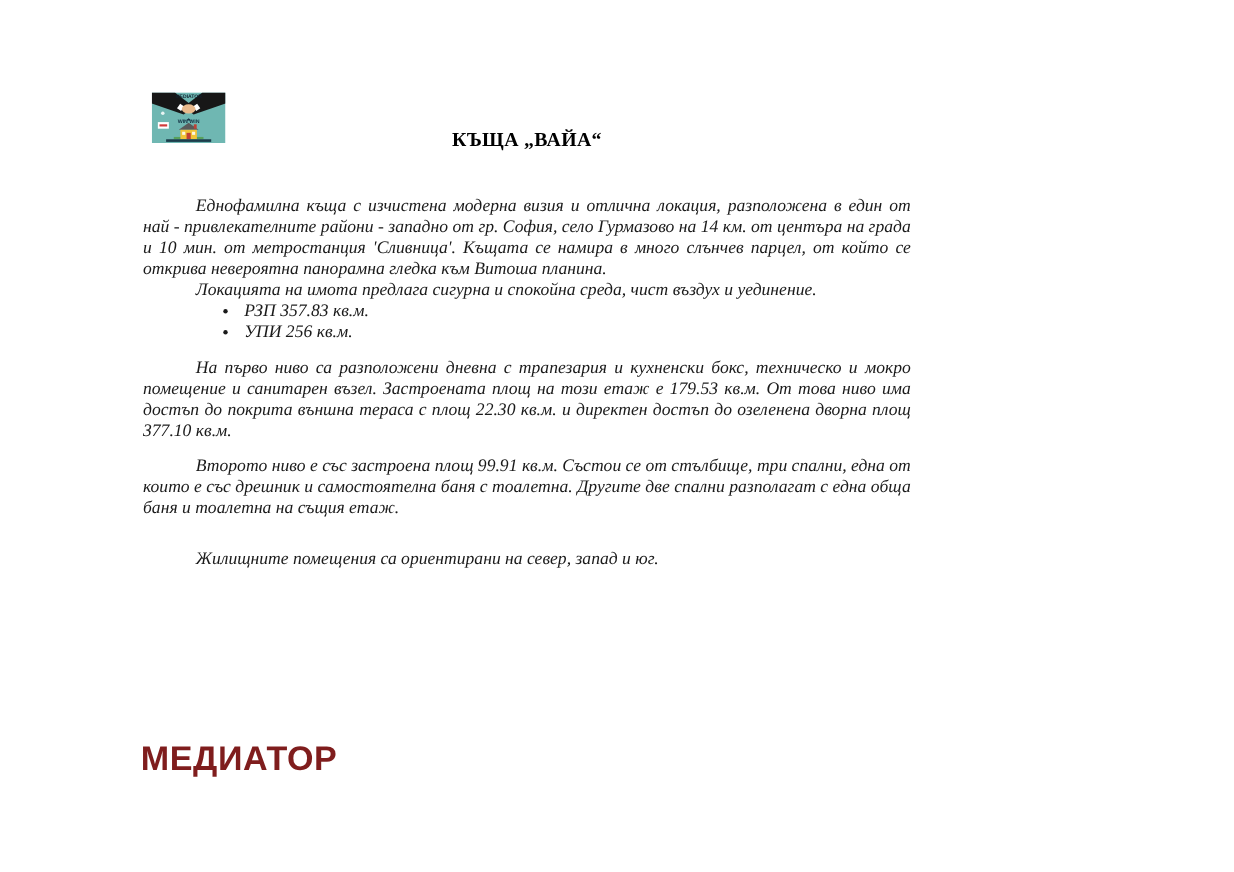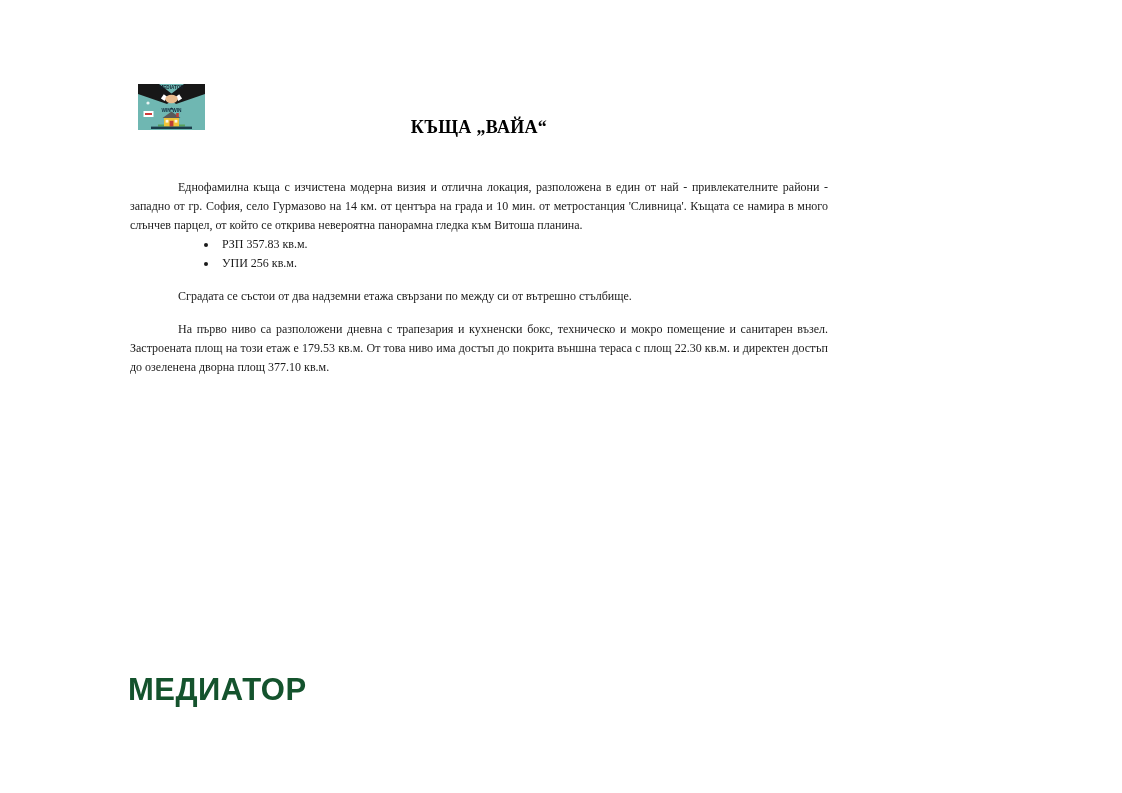--- a/index.html
+++ b/index.html
@@ -28,23 +28,24 @@
     font-weight: bold;
     font-size: 18px;
     letter-spacing: 0.3px;
     color: #000000;
   }
   .content {
     position: absolute;
     left: 130px;
     top: 178px;
     width: 698px;
-    font-size: 12px;
+    font-size: 16px;
     line-height: 19px;
     text-align: justify;
+    font-style: italic;
   }
   .para { margin: 0; text-indent: 48px; }
   .mt10 { margin-top: 10px; }
   .mt13 { margin-top: 13px; }
   .mt14 { margin-top: 14px; }
   .mt28 { margin-top: 28px; }
   ul.props {
     margin: 0;
     padding: 0 0 0 88px;
     list-style: disc;
@@ -89,23 +90,25 @@
       <rect x="5.5" y="27" width="10" height="6" fill="#ffffff"></rect>
       <rect x="7" y="29" width="7" height="2" fill="#d03b3b"></rect>
       <rect x="13" y="42.6" width="41" height="2.4" fill="#13303f" opacity="0.9"></rect>
     </svg>
   </div>
 
   <div class="doc-title">КЪЩА „ВАЙА“</div>
 
   <div class="content">
     <p class="para">Еднофамилна къща с изчистена модерна визия и отлична локация, разположена в един от най - привлекателните райони - западно от гр. София, село Гурмазово на 14 км. от центъра на града и 10 мин. от метростанция 'Сливница'. Къщата се намира в много слънчев парцел, от който се открива невероятна панорамна гледка към Витоша планина.</p>
+    <p class="para">Локацията на имота предлага сигурна и спокойна среда, чист въздух и уединение.</p>
     <ul class="props">
       <li>РЗП 357.83 кв.м.</li>
       <li>УПИ 256 кв.м.</li>
     </ul>
-    <p class="para mt14">Сградата се състои от два надземни етажа свързани по между си от вътрешно стълбище.</p>
     <p class="para mt14">На първо ниво са разположени дневна с трапезария и кухненски бокс, техническо и мокро помещение и санитарен възел. Застроената площ на този етаж е 179.53 кв.м. От това ниво има достъп до покрита външна тераса с площ 22.30 кв.м. и директен достъп до озеленена дворна площ 377.10 кв.м.</p>
+    <p class="para mt13">Второто ниво е със застроена площ 99.91 кв.м. Състои се от стълбище, три спални, една от които е със дрешник и самостоятелна баня с тоалетна. Другите две спални разполагат с една обща баня и тоалетна на същия етаж.</p>
+    <p class="para mt28">Жилищните помещения са ориентирани на север, запад и юг.</p>
   </div>
 
-  <div class="brand" style="color: #14532d;">МЕДИАТОР</div>
+  <div class="brand" style="color: #7f1d1d;">МЕДИАТОР</div>
 
 </div>
 
 </body></html>

